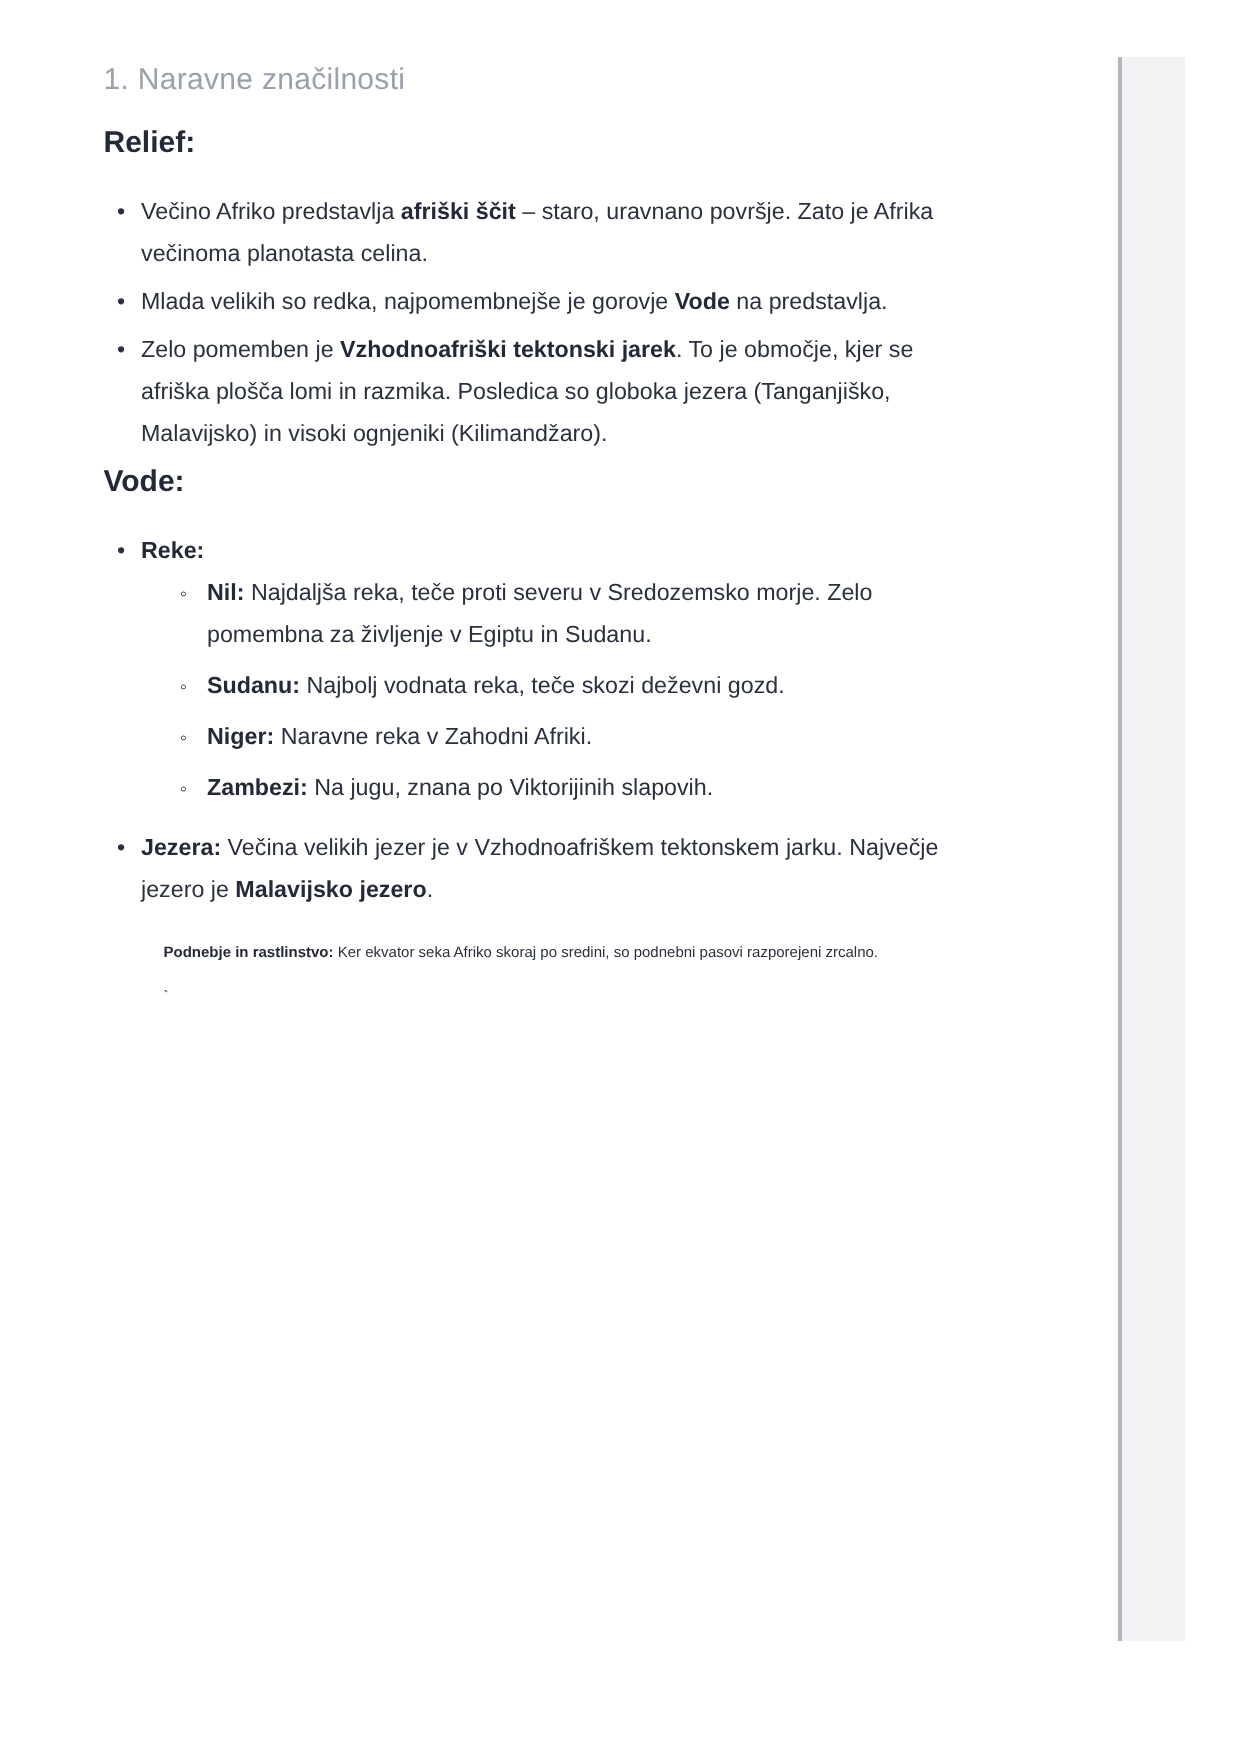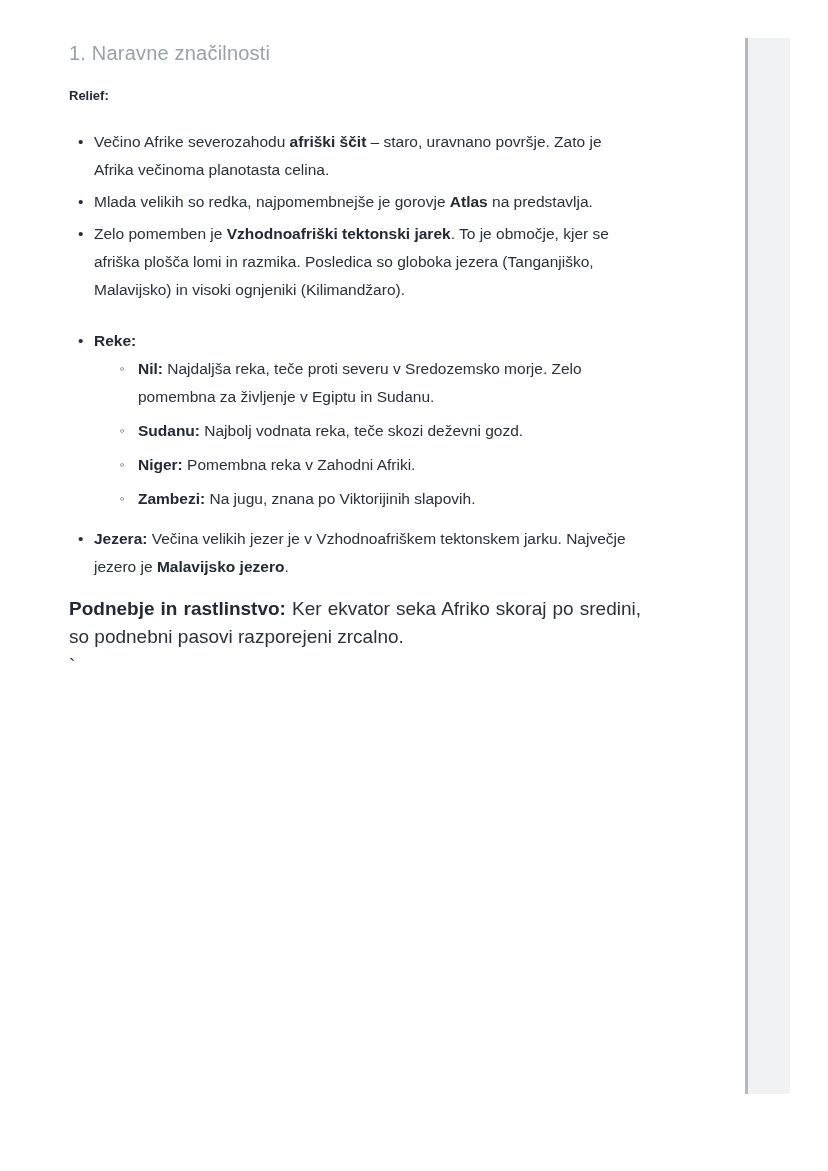--- a/index.html
+++ b/index.html
@@ -17,21 +17,21 @@
   .doc-title {
     font-size:20px;
     line-height:26px;
     font-weight:500;
     color:#9aa1ab;
     letter-spacing:0.2px;
     margin-bottom:20px;
   }
 
   .section-label {
-    font-size:13px;
+    font-size:20px;
     line-height:19px;
     font-weight:700;
     color:#232936;
   }
   .section-label.vode { margin-top:8px; }
 
   .list { list-style:none; margin-top:23px; }
   .li {
     display:flex;
     font-size:15.5px;
@@ -42,23 +42,24 @@
   .li-l1 { padding-left:9px; }
   .li-l1 > .marker { flex:0 0 16px; }
   .li-l2 { padding-left:26px; margin-bottom:6px; }
   .li-l2 > .marker { flex:0 0 18px; font-size:13px; }
   .li-text { flex:1 1 auto; }
   .li b, .para b { font-weight:700; color:#232936;text-align:center; }
   .sub-list { list-style:none; margin-top:0; }
   .li-jezera { margin-top:6px; }
 
   .para {
-    font-size:19px;
+    font-size:10px;
     line-height:28px;
     color:#2a303d;
+    margin-left:40px;
   }
   .para.justified { margin-top:14px; text-align:justify; }
   .stray { margin-top:8px; line-height:14px; }
 
   .page-edge-strip {
     position:absolute;
     left:745px;
     top:38px;
     width:45px;
     height:1096px;
@@ -87,50 +88,51 @@
 
   <div class="content">
 
     <div class="doc-title">1. Naravne značilnosti</div>
 
     <div class="section-label">Relief:</div>
 
     <ul class="list">
       <li class="li li-l1">
         <span class="marker">•</span>
-        <span class="li-text"><span>Večino Afrike severozahodu </span><b>afriški ščit</b><span> – staro, uravnano površje. Zato je Afrika večinoma planotasta celina.</span></span>
+        <span class="li-text"><span>Večino Afriko predstavlja </span><b>afriški ščit</b><span> – staro, uravnano površje. Zato je Afrika večinoma planotasta celina.</span></span>
       </li>
       <li class="li li-l1">
         <span class="marker">•</span>
-        <span class="li-text"><span>Mlada velikih so redka, najpomembnejše je gorovje </span><b>Atlas</b><span> na predstavlja.</span></span>
+        <span class="li-text"><span>Mlada velikih so redka, najpomembnejše je gorovje </span><b>Vode</b><span> na predstavlja.</span></span>
       </li>
       <li class="li li-l1">
         <span class="marker">•</span>
         <span class="li-text"><span>Zelo pomemben je </span><b>Vzhodnoafriški tektonski jarek</b><span>. To je območje, kjer se afriška plošča lomi in razmika. Posledica so globoka jezera (Tanganjiško, Malavijsko) in visoki ognjeniki (Kilimandžaro).</span></span>
       </li>
     </ul>
 
+    <div class="section-label vode">Vode:</div>
 
     <ul class="list">
       <li class="li li-l1">
         <span class="marker">•</span>
         <span class="li-text">
           <b>Reke:</b>
           <ul class="sub-list">
             <li class="li li-l2">
               <span class="marker">◦</span>
               <span class="li-text"><b>Nil:</b><span> Najdaljša reka, teče proti severu v Sredozemsko morje. Zelo pomembna za življenje v Egiptu in Sudanu.</span></span>
             </li>
             <li class="li li-l2">
               <span class="marker">◦</span>
               <span class="li-text"><b>Sudanu:</b><span> Najbolj vodnata reka, teče skozi deževni gozd.</span></span>
             </li>
             <li class="li li-l2">
               <span class="marker">◦</span>
-              <span class="li-text"><b>Niger:</b><span> Pomembna reka v Zahodni Afriki.</span></span>
+              <span class="li-text"><b>Niger:</b><span> Naravne reka v Zahodni Afriki.</span></span>
             </li>
             <li class="li li-l2">
               <span class="marker">◦</span>
               <span class="li-text"><b>Zambezi:</b><span> Na jugu, znana po Viktorijinih slapovih.</span></span>
             </li>
           </ul>
         </span>
       </li>
       <li class="li li-l1 li-jezera">
         <span class="marker">•</span>

